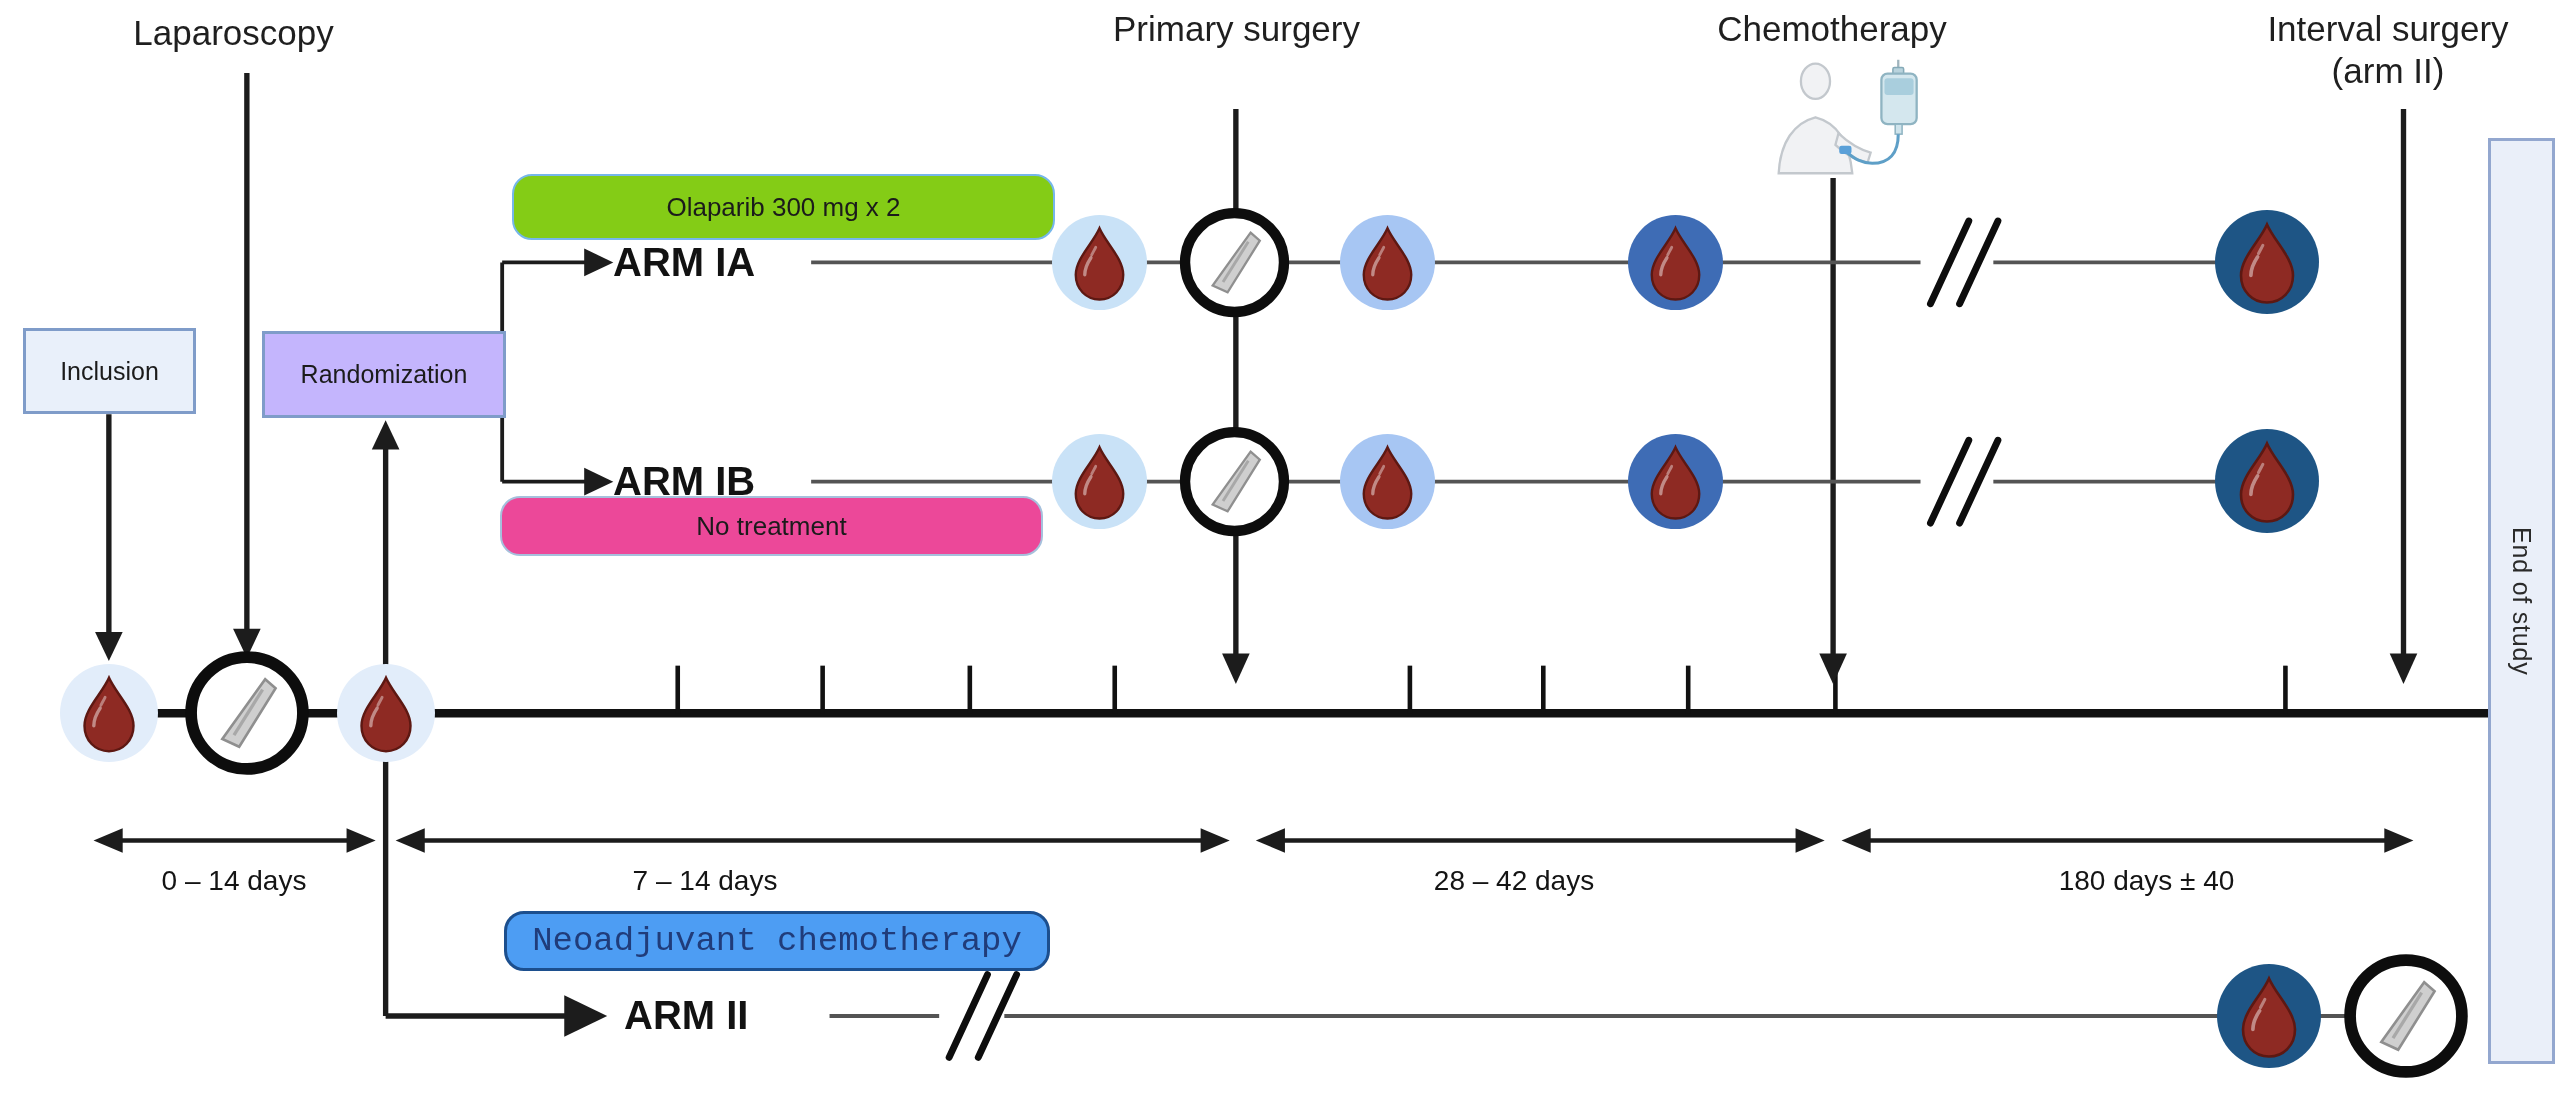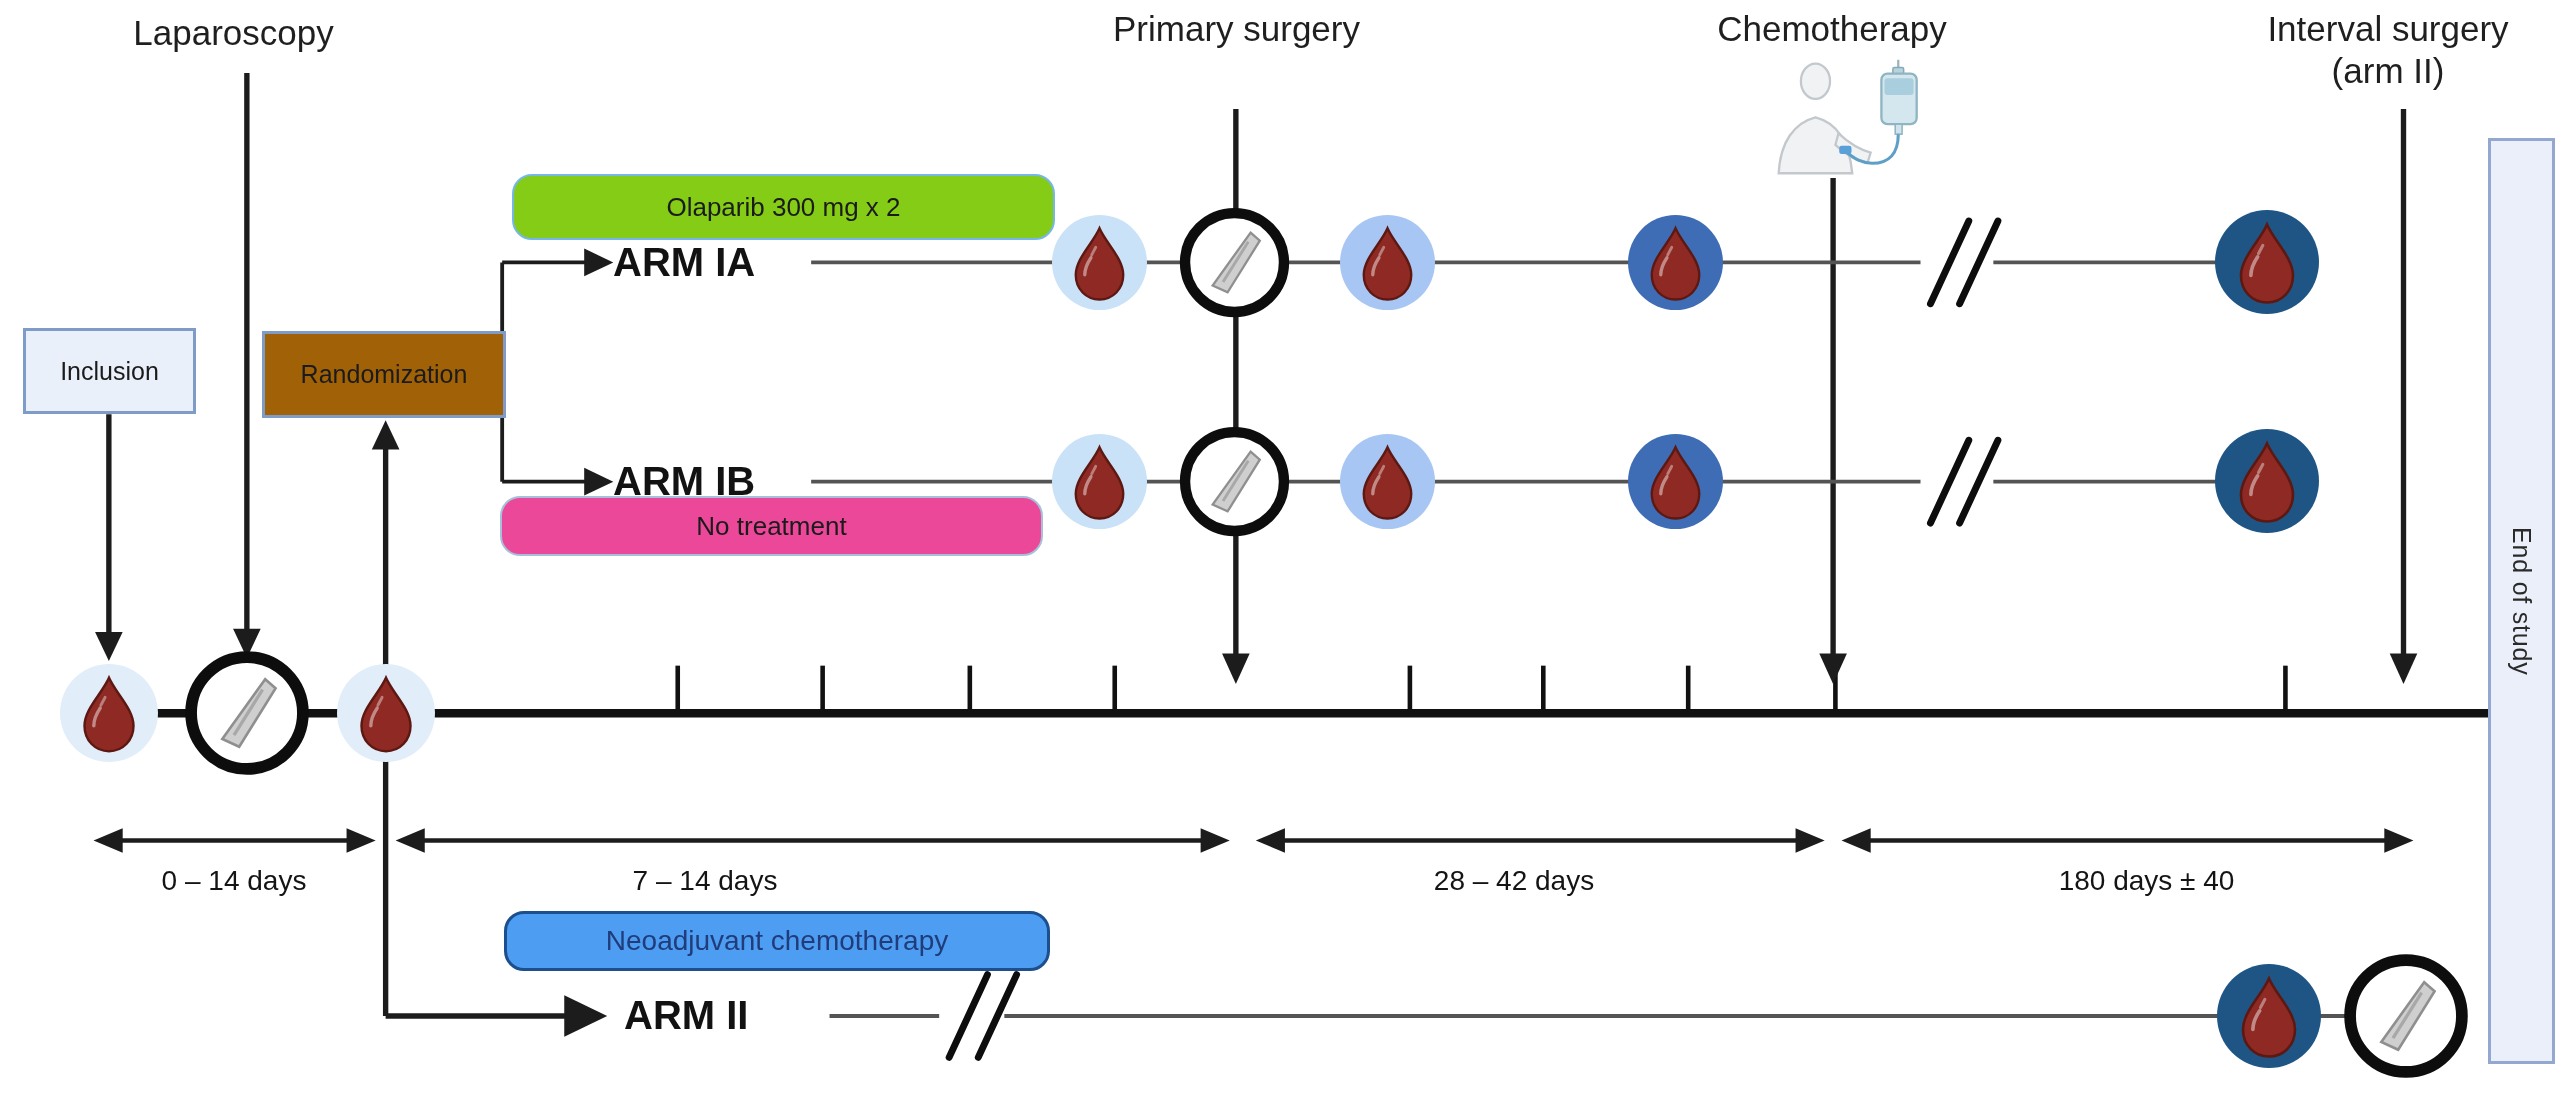--- a/index.html
+++ b/index.html
@@ -7,21 +7,21 @@
           font-family:"Liberation Sans",sans-serif;color:#1e1e1e;padding-left:10px;}
   .abs{position:absolute;}
   svg{display:block;overflow:visible;}
   .toplabel{font-size:35px;line-height:1.22;text-align:center;color:#1f1f1f;}
   .armlabel{font-size:40px;font-weight:bold;color:#121212;white-space:nowrap;line-height:49px;}
   .daylabel{font-size:28px;text-align:center;color:#141414;white-space:nowrap;}
   .rectbox{box-sizing:border-box;display:flex;align-items:center;justify-content:center;
            font-size:25px;color:#1b1b1b;background:#e9f0fa;border:3.1px solid #7f9cc9;text-align:right;}
   .pillbox{box-sizing:border-box;display:flex;align-items:center;justify-content:center;
            font-size:26px;color:#1b1b1b;border-radius:20px;border:2.3px solid;}
-  #neoadjuvant-box{font-size:28px;border-width:3.8px;}
+  #neoadjuvant-box{font-size:34px;border-width:3.8px;font-family:Liberation Mono, monospace;}
   #end-of-study-box{box-sizing:border-box;border:3.1px solid #93a7cf;background:#eaeff9;
            display:flex;align-items:center;justify-content:center;}
   #end-of-study-box .vtext{writing-mode:vertical-rl;font-size:25px;color:#2a2a2a;letter-spacing:0.8px;}
 </style>
 </head>
 <body>
 
 <div id="canvas">
 
   <svg width="0" height="0" style="position:absolute">
@@ -158,21 +158,21 @@
     <rect x="178" y="26" width="38" height="22" rx="4" fill="#a9cedd"></rect>
     <rect x="192" y="86" width="9" height="13" fill="#cfe4ec" stroke="#8fb4c2" stroke-width="2"></rect>
     <path d="M196 99 C196 124 184 137 162 137 C148 137 139 131 129 123" fill="none" stroke="#5e9fc7" stroke-width="4"></path>
     <rect x="119" y="114" width="16" height="11" rx="3" fill="#5aa0d8"></rect>
   </svg>
 
   <div class="abs rectbox" style="left: 23px; top: 328px; width: 173px; height: 86px; background-color: rgb(233, 240, 250); border-color: rgb(127, 156, 201);">
     <span>Inclusion</span>
   </div>
 
-  <div class="abs rectbox" style="left: 262px; top: 331px; width: 244px; height: 87px; background-color: #a16207; border-color: rgb(127, 156, 201);">
+  <div class="abs rectbox" style="left: 262px; top: 331px; width: 244px; height: 87px; background-color: #c4b5fd; border-color: rgb(127, 156, 201);">
     <span>Randomization</span>
   </div>
 
   <div class="abs pillbox" style="left: 500px; top: 174px; width: 543px; height: 66px; background-color: #84cc16; border-color: rgb(118, 183, 234); margin-left: 12px;">
     <span>Olaparib 300 mg x 2</span>
   </div>
 
   <div class="abs pillbox" style="left: 500px; top: 496px; width: 543px; height: 60px; background-color: #ec4899; border-color: rgb(166, 192, 220);">
     <span>No treatment</span>
   </div>

